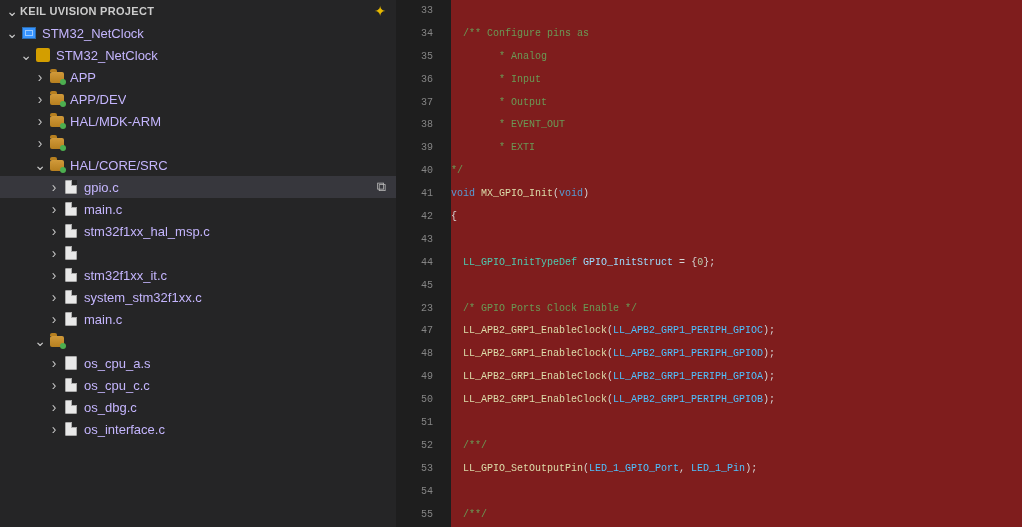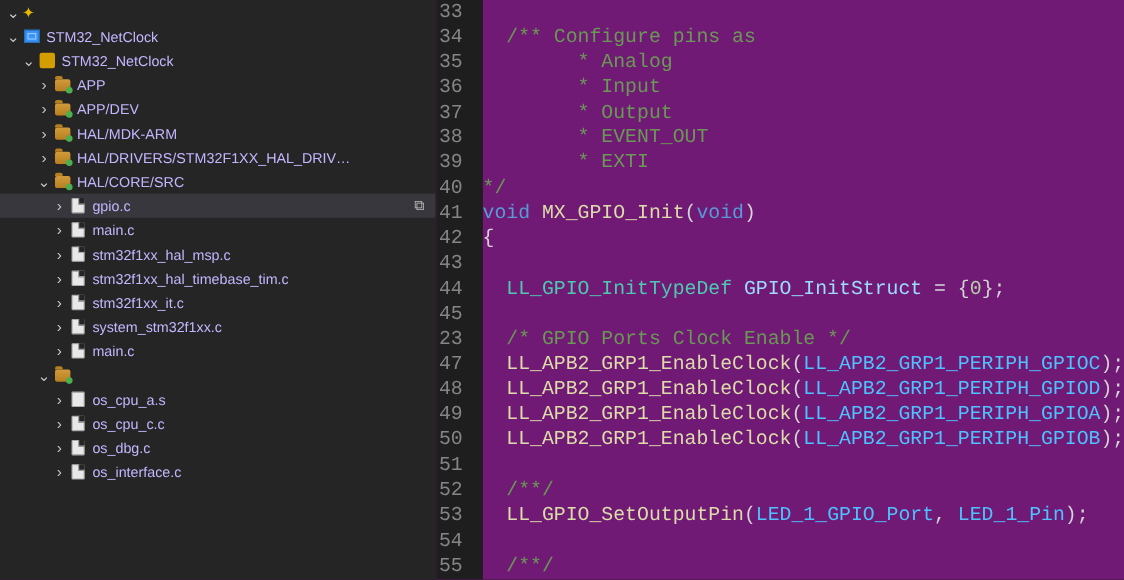--- a/index.html
+++ b/index.html
@@ -105,24 +105,24 @@
   .ico-file::before{
     content:"";position:absolute;right:-1px;top:-1px;width:5px;height:5px;background:#252526;border-left:1px solid #aaa;border-bottom:1px solid #aaa;
   }
   .ico-file-asm {
     width:12px;height:14px;background:#e8e8e8;border:1px solid #aaaaaa;border-radius:1px;
   }
 
   
   .editor {
     flex: 1;
-    background: #701a75;
+    background: #7f1d1d;
     display: flex;
     font-family: Consolas, "Courier New", monospace;
-    font-size: 18px;
+    font-size: 10px;
     line-height: 22.9px;
     overflow: hidden;
   }
   .gutter {
     width: 54px;
     text-align: right;
     padding-right: 18px;
     color: #858585;
     user-select: none;
     background: #1e1e1e;
@@ -146,20 +146,21 @@
 
   
   .guides { position: relative; }
 </style>
 </head>
 <body>
 
 <div class="sidebar">
   <div class="sidebar-header">
     <span class="chev" style="width:16px;text-align:center;font-size:14px;">⌄</span>
+    <span class="title">KEIL UVISION PROJECT</span>
     <span class="action-icon">✦</span>
   </div>
   <div class="tree" id="tree">
       <div class="tree-row" style="padding-left: 4px;">
         <span class="chev">⌄</span>
         <span class="icon">
           <span class="ico-proj"></span>
         </span>
         <span class="label">STM32_NetClock</span>
       </div>
@@ -189,21 +190,20 @@
         <span class="icon">
           <span class="ico-folder green-dot"></span>
         </span>
         <span class="label">HAL/MDK-ARM</span>
       </div>
       <div class="tree-row" style="padding-left: 32px;">
         <span class="chev">›</span>
         <span class="icon">
           <span class="ico-folder green-dot"></span>
         </span>
-        <span class="label">HAL/DRIVERS/STM32F1XX_HAL_DRIV…</span>
       </div>
       <div class="tree-row" style="padding-left: 32px;">
         <span class="chev">⌄</span>
         <span class="icon">
           <span class="ico-folder green-dot"></span>
         </span>
         <span class="label">HAL/CORE/SRC</span>
       </div>
       <div class="tree-row selected" style="padding-left: 46px;">
         <span class="chev">›</span>
@@ -226,21 +226,20 @@
         <span class="icon">
           <span class="ico-file"></span>
         </span>
         <span class="label">stm32f1xx_hal_msp.c</span>
       </div>
       <div class="tree-row" style="padding-left: 46px;">
         <span class="chev">›</span>
         <span class="icon">
           <span class="ico-file"></span>
         </span>
-        <span class="label">stm32f1xx_hal_timebase_tim.c</span>
       </div>
       <div class="tree-row" style="padding-left: 46px;">
         <span class="chev">›</span>
         <span class="icon">
           <span class="ico-file"></span>
         </span>
         <span class="label">stm32f1xx_it.c</span>
       </div>
       <div class="tree-row" style="padding-left: 46px;">
         <span class="chev">›</span>

